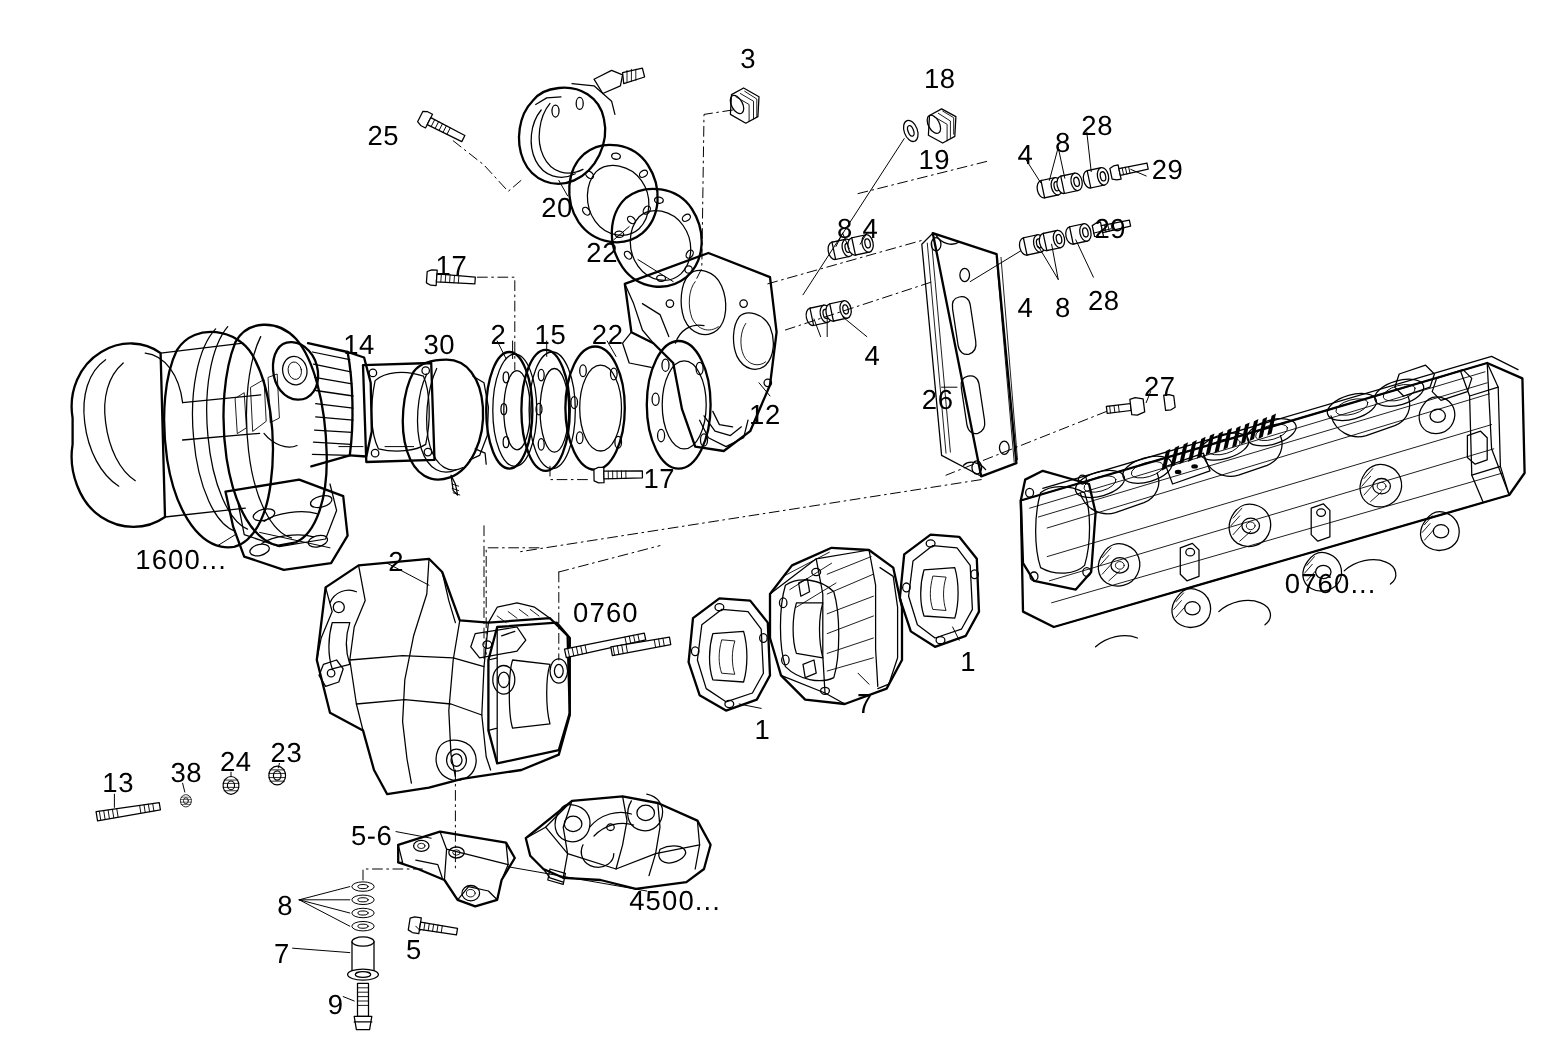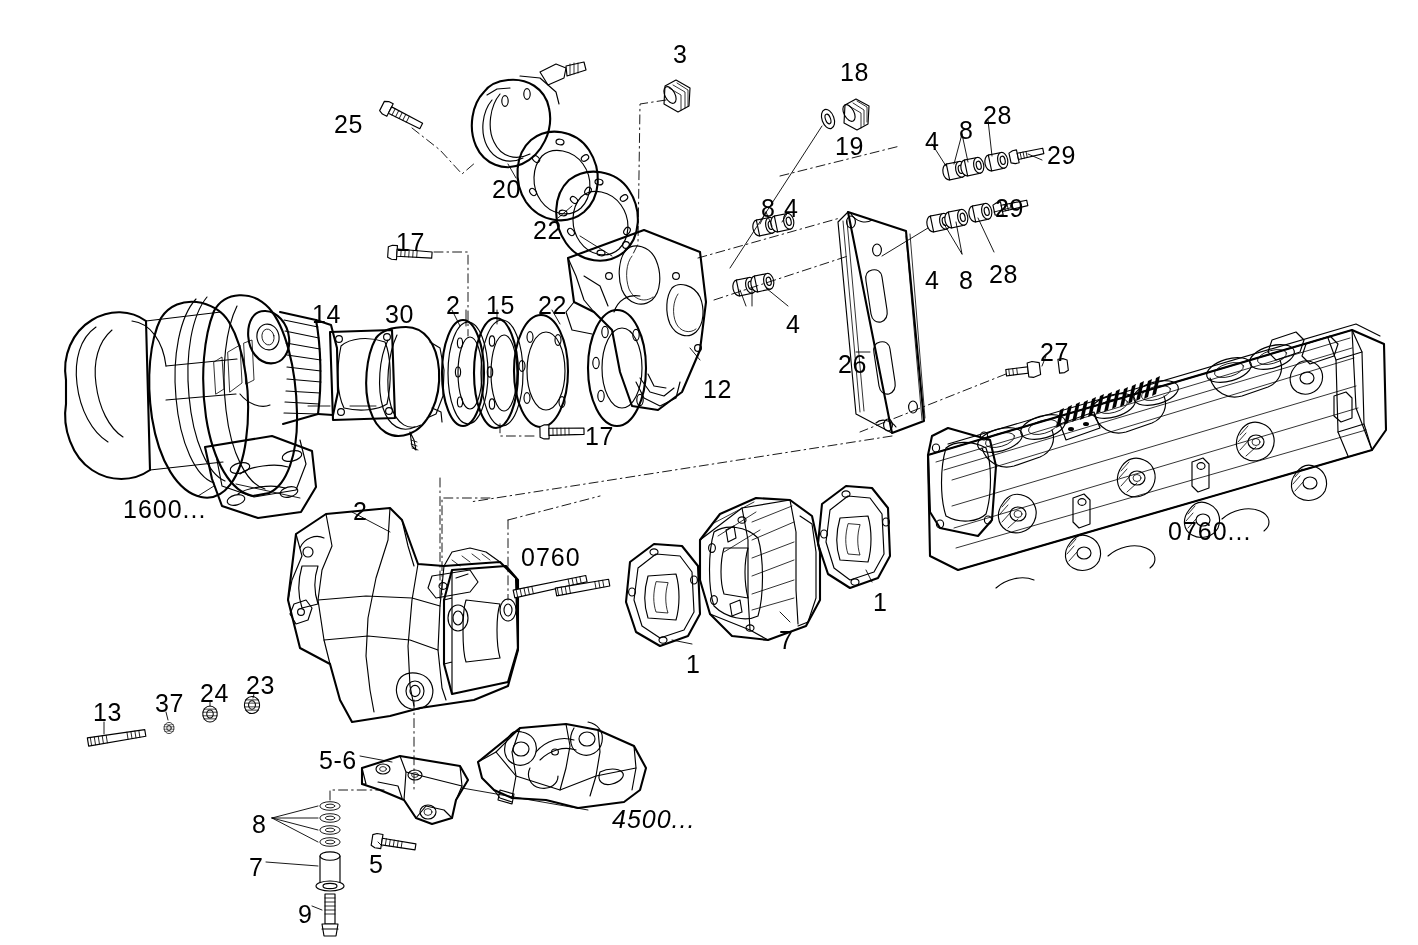--- a/index.html
+++ b/index.html
@@ -800,34 +800,34 @@
       <div class="callout" style="left: 959px; top: 268px;">8</div>
       <div class="callout" style="left: 989px; top: 262px;">28</div>
       <div class="callout" style="left: 312px; top: 302px;">14</div>
       <div class="callout" style="left: 385px; top: 302px;">30</div>
       <div class="callout" style="left: 446px; top: 293px;">2</div>
       <div class="callout" style="left: 486px; top: 293px;">15</div>
       <div class="callout" style="left: 538px; top: 293px;">22</div>
       <div class="callout" style="left: 786px; top: 312px;">4</div>
       <div class="callout" style="left: 828px; top: 352px; margin-left: 10px;">26</div>
       <div class="callout" style="left: 1040px; top: 340px;">27</div>
-      <div class="callout" style="left: 703px; top: 365px; margin-top: 12px;">12</div>
+      <div class="callout" style="left: 681px; top: 365px;">12</div>
       <div class="callout" style="left: 585px; top: 424px;">17</div>
       <div class="callout grp" style="left: 123px; top: 497px;">1600...</div>
       <div class="callout" style="left: 353px; top: 499px;">2</div>
       <div class="callout grp" style="left: 521px; top: 545px;">0760</div>
       <div class="callout grp" style="left: 1168px; top: 519px;">0760...</div>
       <div class="callout" style="left: 873px; top: 590px;">1</div>
       <div class="callout" style="left: 779px; top: 628px;">7</div>
       <div class="callout" style="left: 686px; top: 652px;">1</div>
       <div class="callout" style="left: 246px; top: 673px;">23</div>
       <div class="callout" style="left: 200px; top: 681px;">24</div>
-      <div class="callout" style="left: 155px; top: 691px;">37</div>
+      <div class="callout" style="left: 155px; top: 691px;">38</div>
       <div class="callout" style="left: 93px; top: 700px;">13</div>
       <div class="callout" style="left: 319px; top: 748px;">5-6</div>
-      <div class="callout grp" style="left: 612px; top: 807px; font-style: italic;">4500...</div>
+      <div class="callout grp" style="left: 572px; top: 807px;">4500...</div>
       <div class="callout" style="left: 252px; top: 812px;">8</div>
       <div class="callout" style="left: 369px; top: 852px;">5</div>
       <div class="callout" style="left: 249px; top: 855px;">7</div>
       <div class="callout" style="left: 298px; top: 902px;">9</div>
     </div>
 
 </div>
 
 </body></html>

